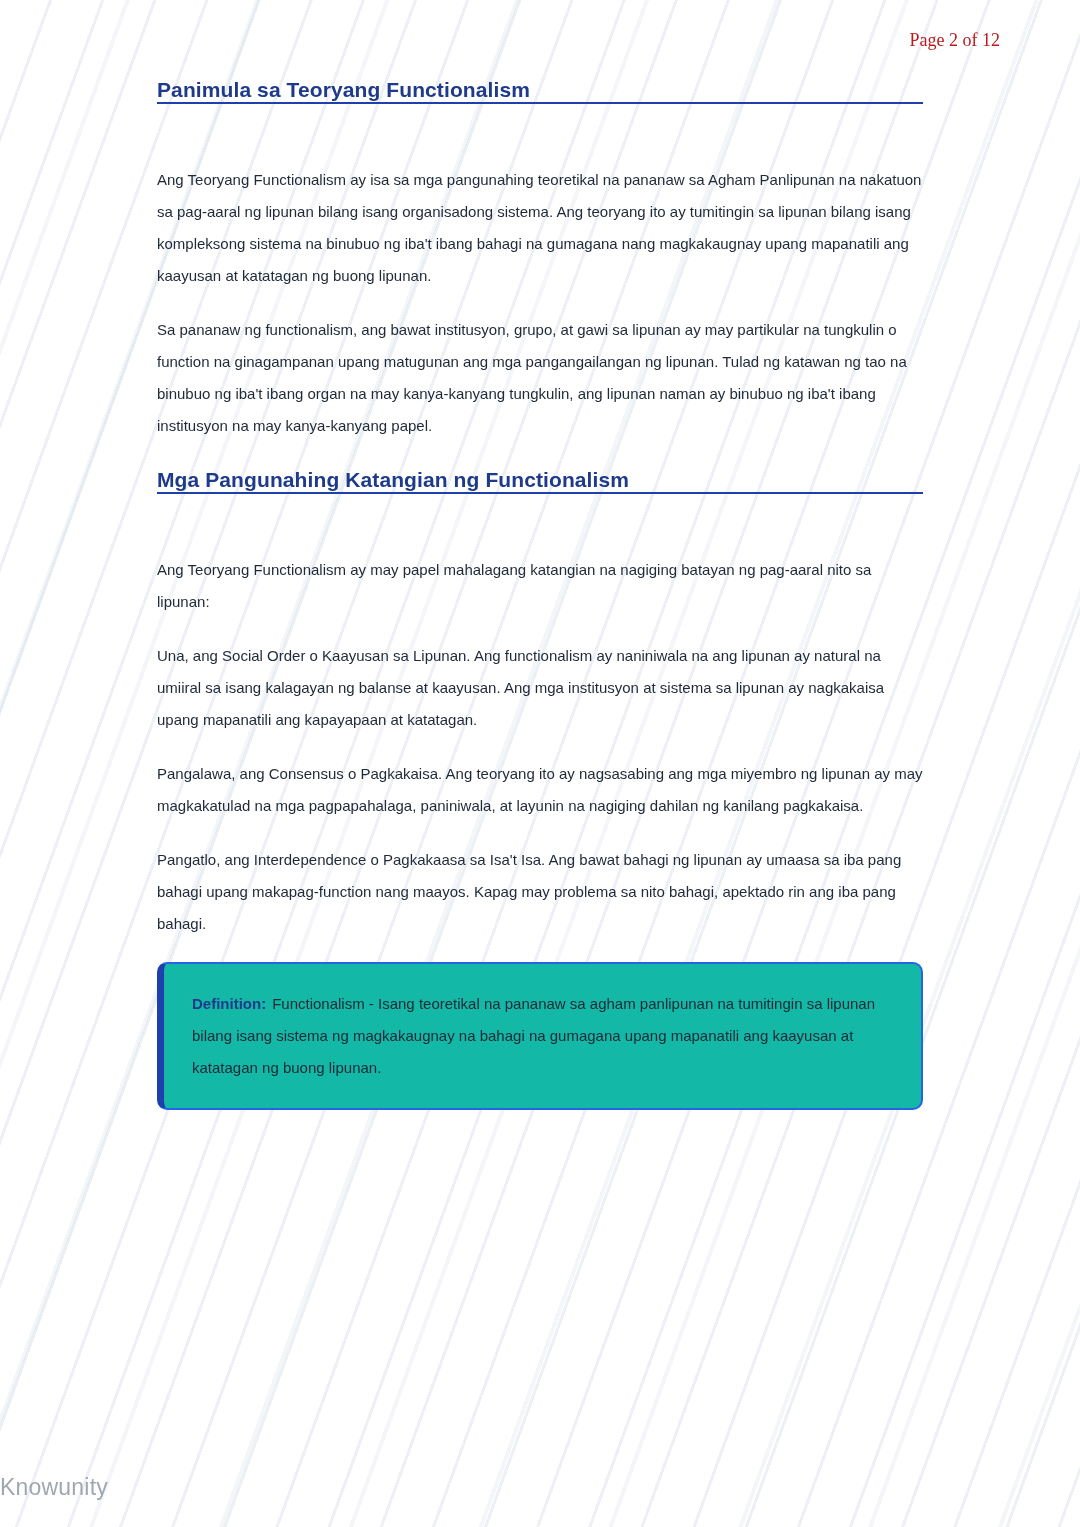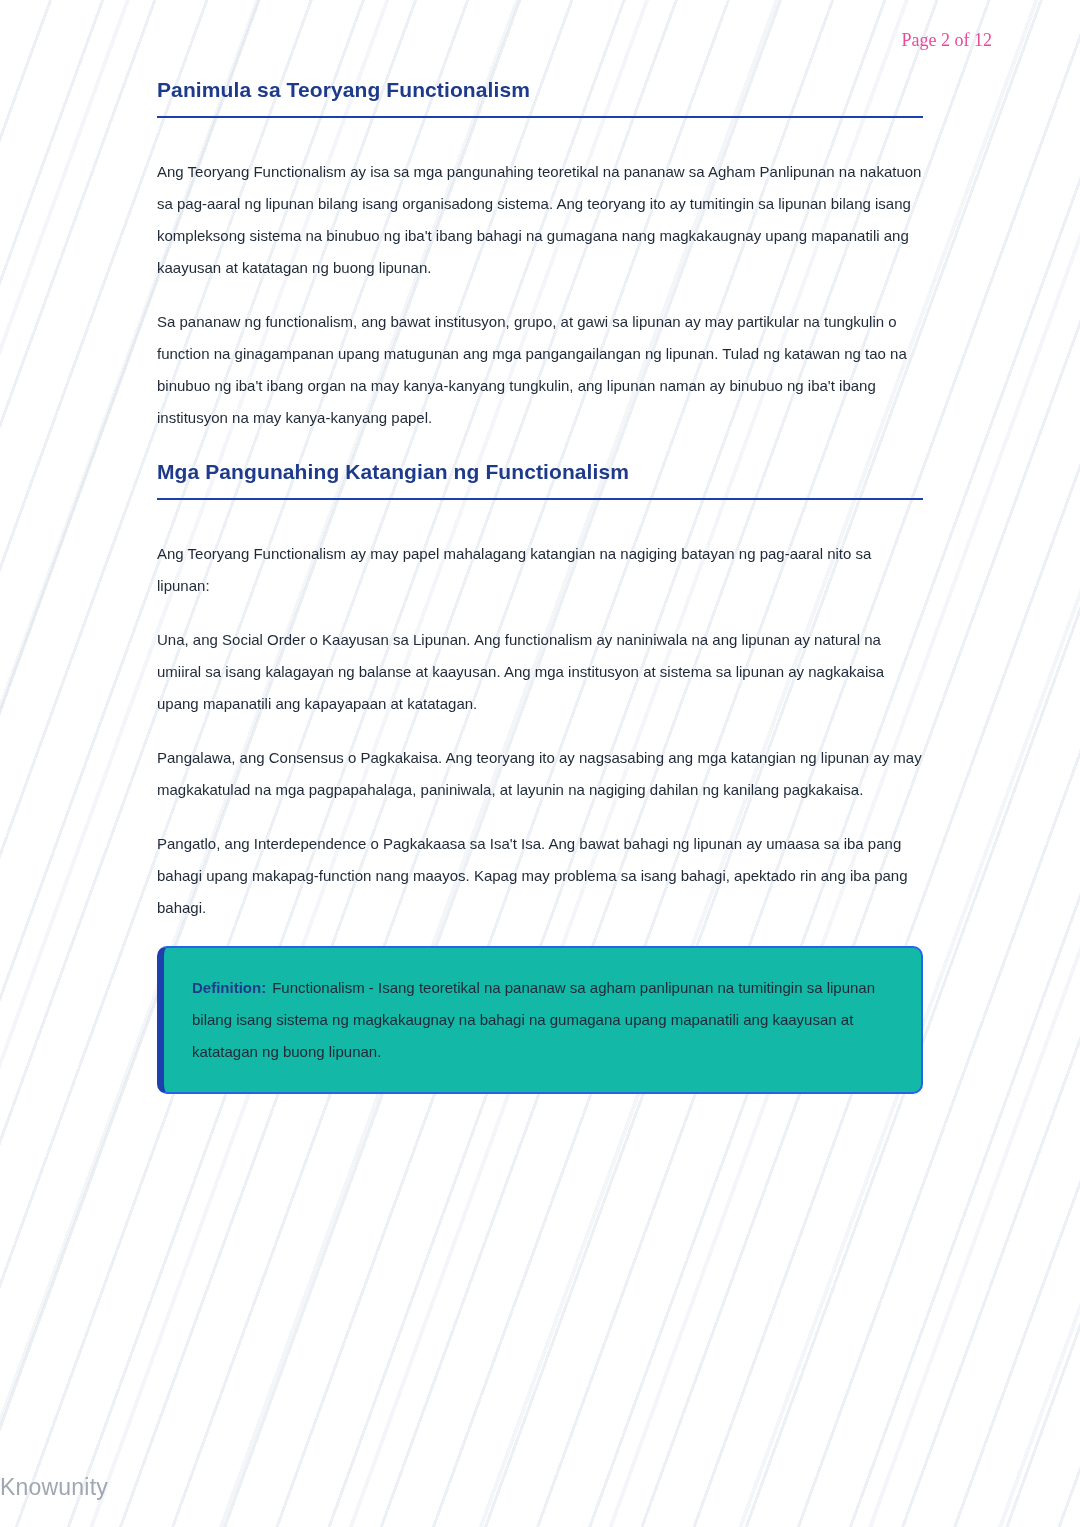--- a/index.html
+++ b/index.html
@@ -26,42 +26,41 @@
       repeating-linear-gradient(110deg,
         transparent 0px, transparent 118px,
         rgba(203, 213, 225, 0.22) 118px, rgba(203, 213, 225, 0.22) 122px);
     pointer-events: none;
     z-index: 0;
   }
 
   .page-indicator {
     position: absolute;
     top: 30px;
-    right: 88px;
+    right: 80px;
     font-family: "Liberation Serif", serif;
     font-size: 18px;
-    color: #ec4899;
+    color: #b91c1c;
     z-index: 2;
   }
 
   .content {
     position: relative;
     z-index: 1;
     margin: 0 157px;
     padding-top: 78px;
     width: 766px;
   }
 
   .section-heading {
     font-size: 21px;
     font-weight: 700;
     color: #1e3a8a;
-    padding-bottom: 14px;
     border-bottom: 2.5px solid #1e40af;
-    margin-bottom: 38px;
+    margin-bottom: 60px;
     letter-spacing: 0.1px;
   }
 
   .section + .section { margin-top: 26px; }
 
   .content p {
     font-size: 15px;
     line-height: 32px;
     color: #1f2937;
     margin-bottom: 22px;
@@ -107,22 +106,22 @@
   <div class="section">
     <h2 class="section-heading">Panimula sa Teoryang Functionalism</h2>
     <p>Ang Teoryang Functionalism ay isa sa mga pangunahing teoretikal na pananaw sa Agham Panlipunan na nakatuon sa pag-aaral ng lipunan bilang isang organisadong sistema. Ang teoryang ito ay tumitingin sa lipunan bilang isang kompleksong sistema na binubuo ng iba't ibang bahagi na gumagana nang magkakaugnay upang mapanatili ang kaayusan at katatagan ng buong lipunan.</p>
     <p>Sa pananaw ng functionalism, ang bawat institusyon, grupo, at gawi sa lipunan ay may partikular na tungkulin o function na ginagampanan upang matugunan ang mga pangangailangan ng lipunan. Tulad ng katawan ng tao na binubuo ng iba't ibang organ na may kanya-kanyang tungkulin, ang lipunan naman ay binubuo ng iba't ibang institusyon na may kanya-kanyang papel.</p>
   </div>
 
   <div class="section">
     <h2 class="section-heading">Mga Pangunahing Katangian ng Functionalism</h2>
     <p>Ang Teoryang Functionalism ay may papel mahalagang katangian na nagiging batayan ng pag-aaral nito sa lipunan:</p>
     <p>Una, ang Social Order o Kaayusan sa Lipunan. Ang functionalism ay naniniwala na ang lipunan ay natural na umiiral sa isang kalagayan ng balanse at kaayusan. Ang mga institusyon at sistema sa lipunan ay nagkakaisa upang mapanatili ang kapayapaan at katatagan.</p>
-    <p>Pangalawa, ang Consensus o Pagkakaisa. Ang teoryang ito ay nagsasabing ang mga katangian ng lipunan ay may magkakatulad na mga pagpapahalaga, paniniwala, at layunin na nagiging dahilan ng kanilang pagkakaisa.</p>
-    <p>Pangatlo, ang Interdependence o Pagkakaasa sa Isa't Isa. Ang bawat bahagi ng lipunan ay umaasa sa iba pang bahagi upang makapag-function nang maayos. Kapag may problema sa isang bahagi, apektado rin ang iba pang bahagi.</p>
+    <p>Pangalawa, ang Consensus o Pagkakaisa. Ang teoryang ito ay nagsasabing ang mga miyembro ng lipunan ay may magkakatulad na mga pagpapahalaga, paniniwala, at layunin na nagiging dahilan ng kanilang pagkakaisa.</p>
+    <p>Pangatlo, ang Interdependence o Pagkakaasa sa Isa't Isa. Ang bawat bahagi ng lipunan ay umaasa sa iba pang bahagi upang makapag-function nang maayos. Kapag may problema sa nito bahagi, apektado rin ang iba pang bahagi.</p>
   </div>
 
   <div class="def-box">
     <p><strong class="def-label">Definition:</strong><span>Functionalism - Isang teoretikal na pananaw sa agham panlipunan na tumitingin sa lipunan bilang isang sistema ng magkakaugnay na bahagi na gumagana upang mapanatili ang kaayusan at katatagan ng buong lipunan.</span></p>
   </div>
 
 </div>
 
 <div class="footer-brand">Knowunity</div>
 

